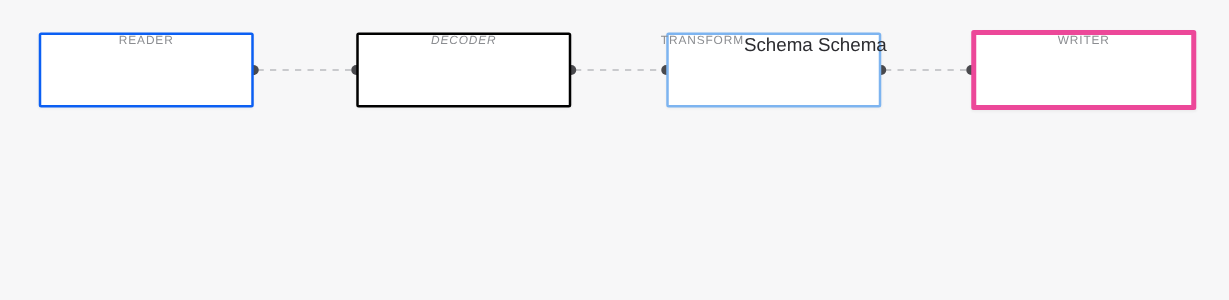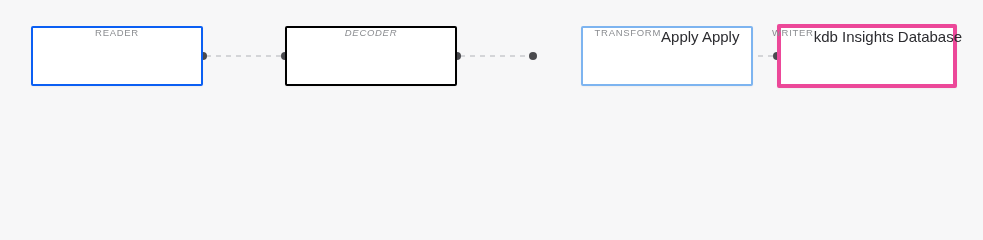--- a/index.html
+++ b/index.html
@@ -68,21 +68,21 @@
   .node-title {
     font-size: 15px;
     color: #2c2c30;
     line-height: 1.15;
     white-space: nowrap;
   }
 
   
   .node.reader     { border: 2px solid #0b5ff3; }
   .node.decoder    { border: 2px solid #000000; font-style: italic; }
-  .node.transform  { border: 2px solid #7db4f0; margin-left: 48px; }
+  .node.transform  { border: 2px solid #7db4f0; }
   .node.writer     { border: 4px solid #ec4899; }
 </style>
 </head>
 <body>
 
 <div id="canvas">
 
   <svg id="edges" viewBox="0 0 983 108" width="983" height="108">
 
     <line class="edge-line" x1="206" y1="56" x2="282" y2="56"></line>
@@ -102,21 +102,20 @@
   <div class="node reader" style="left:31px; top:26px; width:172px; height:60px;">
     <div class="node-kind">READER</div>
   </div>
 
   <div class="node decoder" style="left:285px; top:26px; width:172px; height:60px;">
     <div class="node-kind">DECODER</div>
   </div>
 
   <div class="node transform" style="left:533px; top:26px; width:172px; height:60px;">
     <div class="node-kind">TRANSFORM</div>
-    <div class="node-title">Apply Apply</div>
+    <div class="node-title">Schema Schema</div>
   </div>
 
   <div class="node writer" style="left:777px; top:24px; width:180px; height:64px;">
     <div class="node-kind">WRITER</div>
-    <div class="node-title">kdb Insights Database</div>
   </div>
 
 </div>
 
 </body></html>

